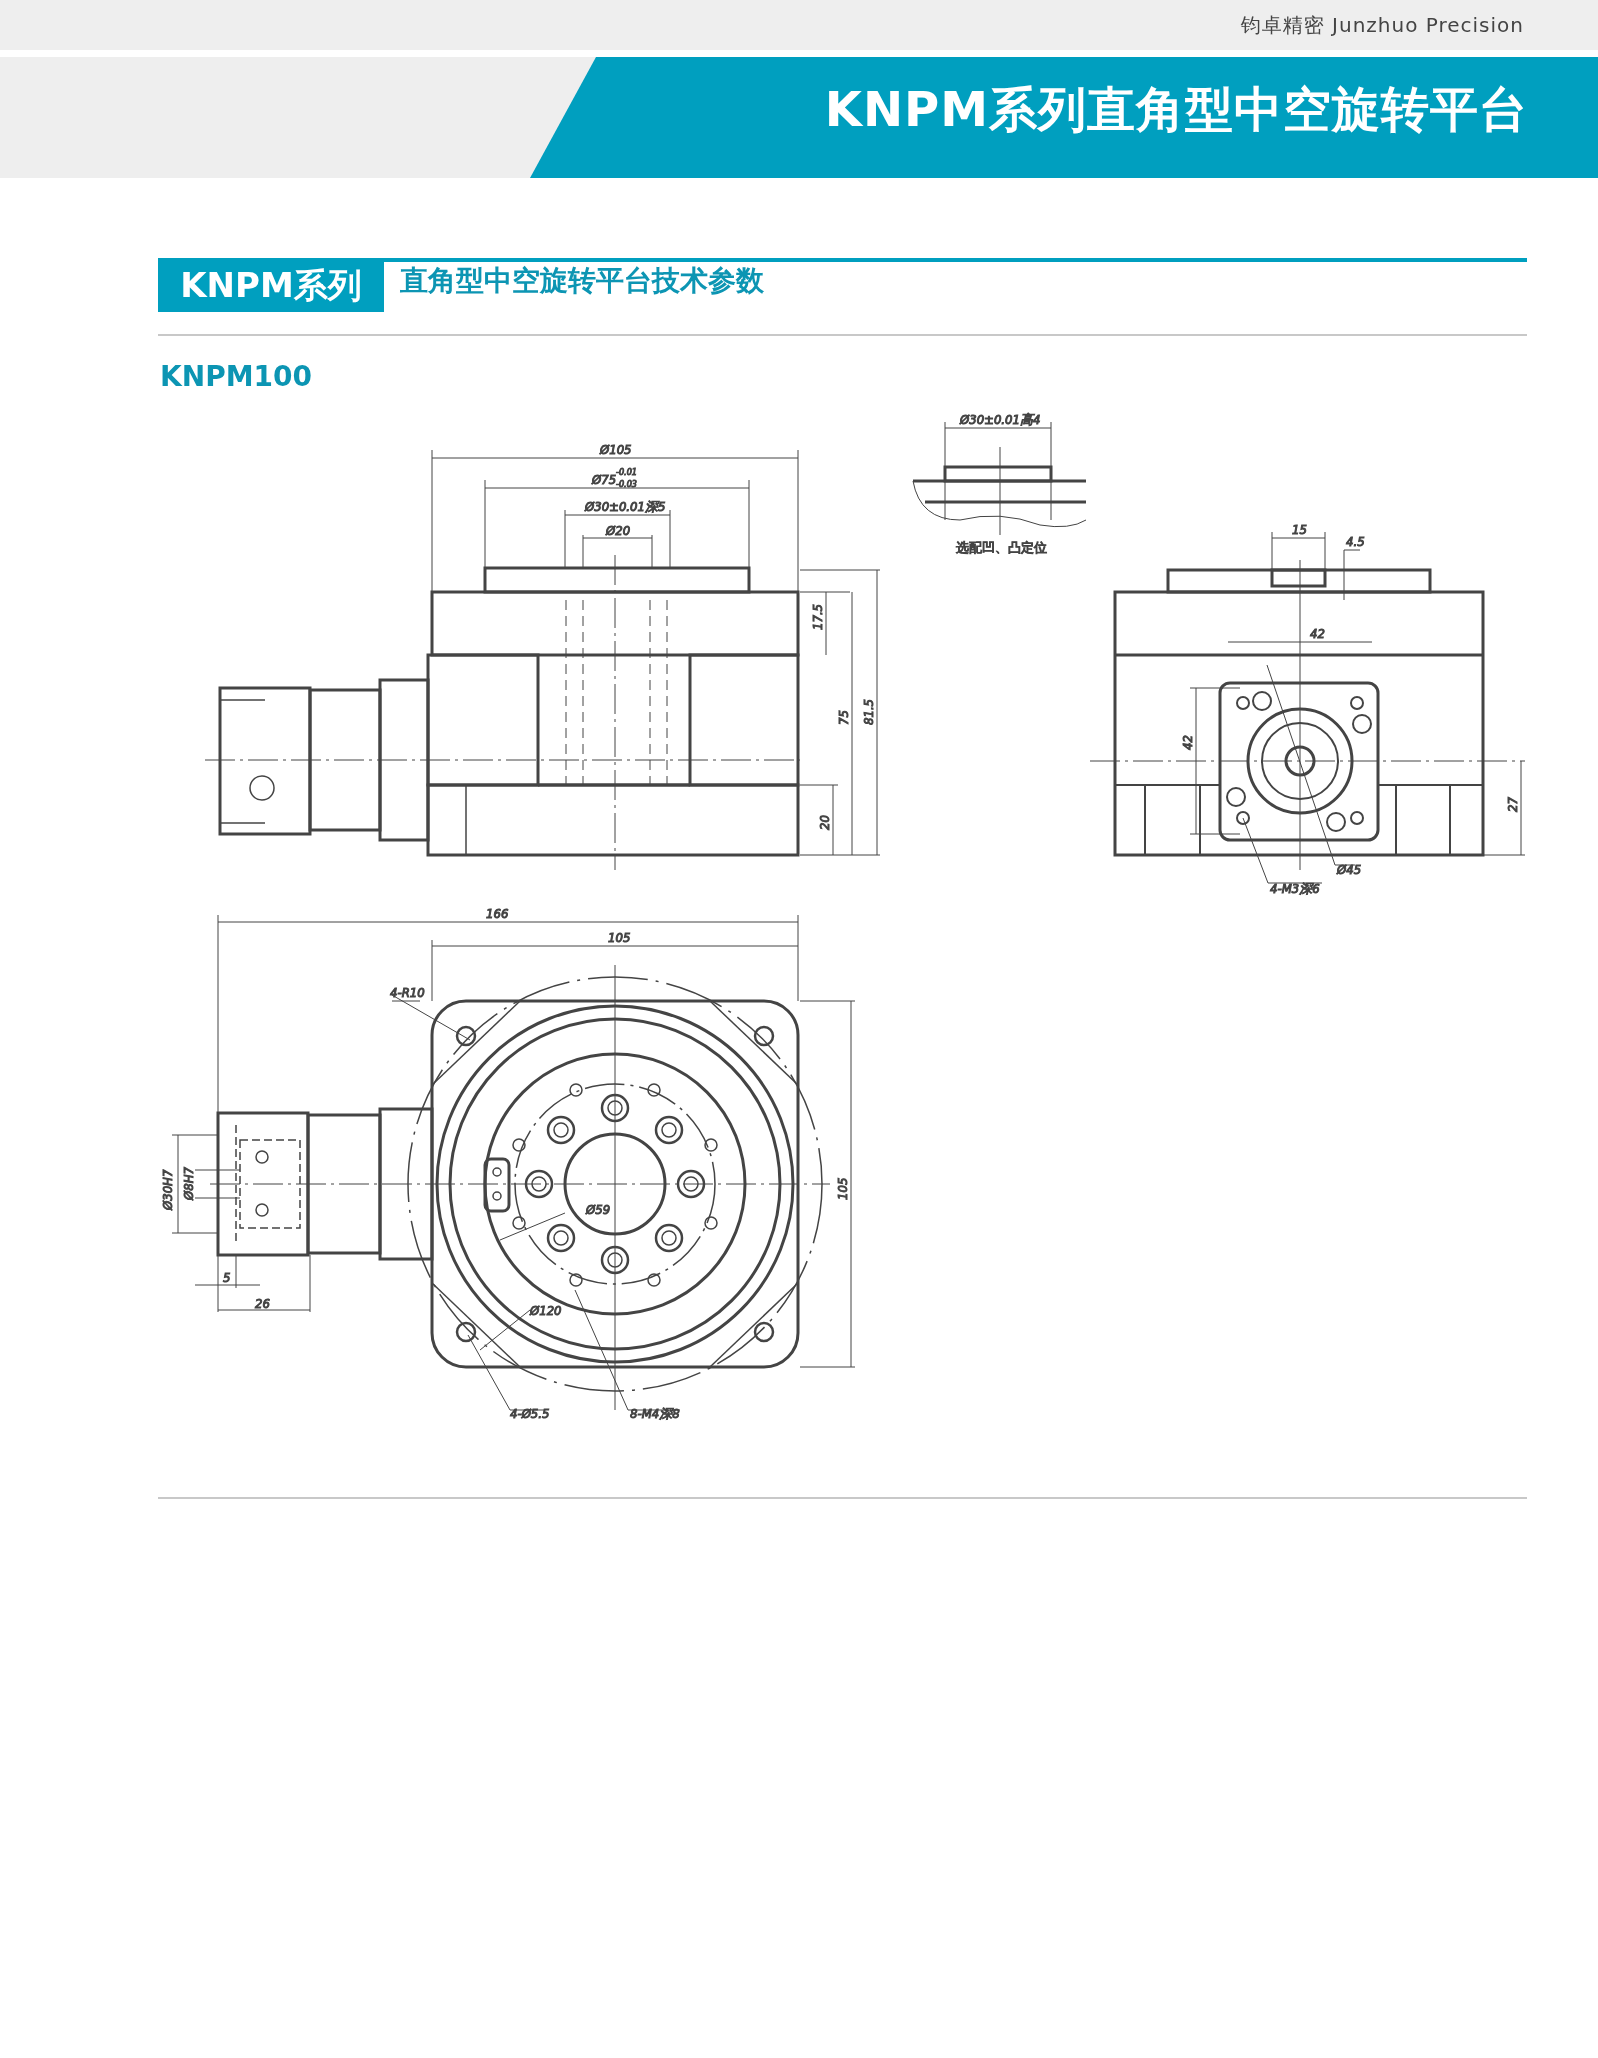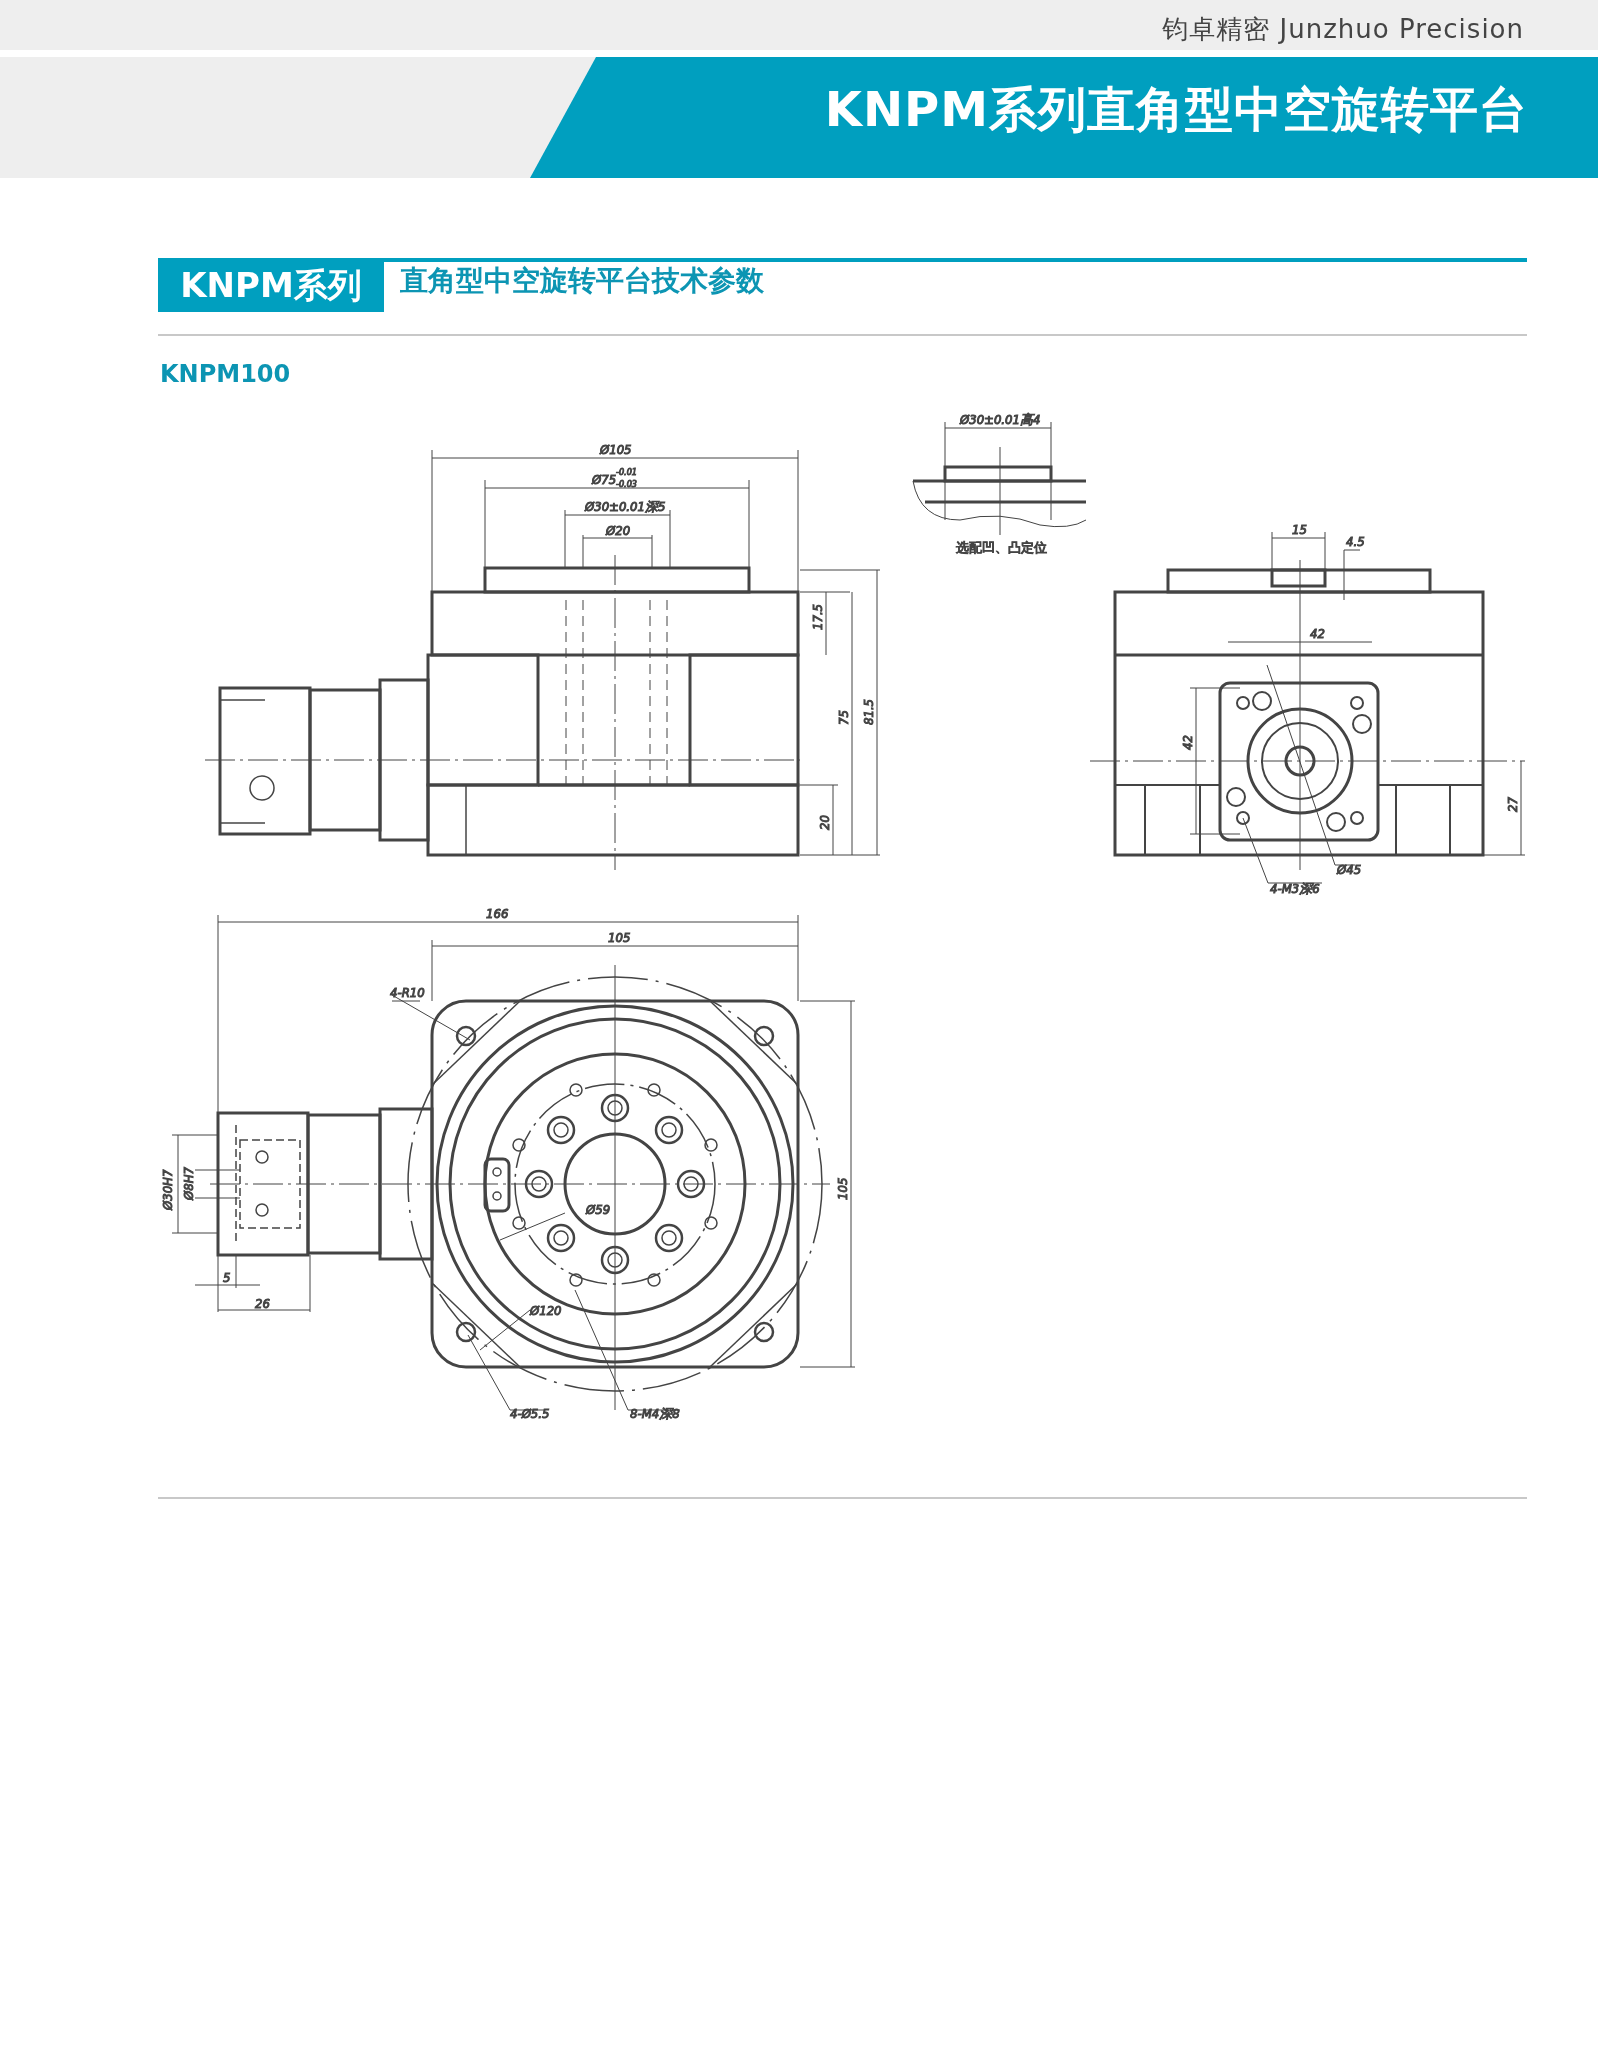--- a/index.html
+++ b/index.html
@@ -1,33 +1,33 @@
 <!DOCTYPE html>
 <html><head>
 <meta charset="utf-8">
 <style>
   html, body { margin:0; padding:0; }
   body { width:1598px; height:2058px; background:#ffffff; position:relative; overflow:hidden;
          font-family:"Liberation Sans","DejaVu Sans",sans-serif; }
   .topbar { position:absolute; left:0; top:0; width:1598px; height:50px; background:#eeeeee; }
-  .brand { position:absolute; right:74px; top:12px; font-size:26px; color:#444; letter-spacing:1px;
+  .brand { position:absolute; right:74px; top:12px; font-size:20px; color:#444; letter-spacing:1px;
            font-family:"DejaVu Sans","Liberation Sans",sans-serif; }
   .banner-bg { position:absolute; left:0; top:57px; width:1598px; height:121px; background:#eeeeee; }
   .banner { position:absolute; left:530px; top:57px; width:1068px; height:121px; background:#009fbf;
             clip-path:polygon(66px 0, 100% 0, 100% 100%, 0 100%); }
   .banner-title { position:absolute; right:70px; top:78px; font-size:48px; font-weight:bold; color:#fff;
                   font-family:"DejaVu Sans","Liberation Sans",sans-serif; letter-spacing:1px; }
   .sec-line { position:absolute; left:158px; top:258px; width:1369px; height:4px; background:#009fbf; }
   .sec-tag { position:absolute; left:158px; top:258px; width:226px; height:54px; background:#009fbf; color:#fff;
              font-size:34px; font-weight:bold; line-height:54px; text-align:center;
              font-family:"DejaVu Sans","Liberation Sans",sans-serif; }
   .sec-title { position:absolute; left:400px; top:262px; font-size:28px; font-weight:bold; color:#0c95b3;
                font-family:"DejaVu Sans","Liberation Sans",sans-serif; }
   .sep { position:absolute; left:158px; width:1369px; height:2px; background:#c8c8c8; }
-  .model { position:absolute; left:160px; top:360px; font-size:24px; font-weight:bold; color:#0c95b3;
+  .model { position:absolute; left:160px; top:360px; font-size:28px; font-weight:bold; color:#0c95b3;
            font-family:"DejaVu Sans","Liberation Sans",sans-serif; }
   svg.draw { position:absolute; left:0; top:0; }
   .dim { font-family:"DejaVu Sans Condensed","DejaVu Sans",sans-serif; font-style:italic; font-size:13px; fill:#444; }
 </style>
 </head>
 <body>
 
 <div class="topbar">
   <div class="brand">钧卓精密 Junzhuo Precision</div>
 </div>

